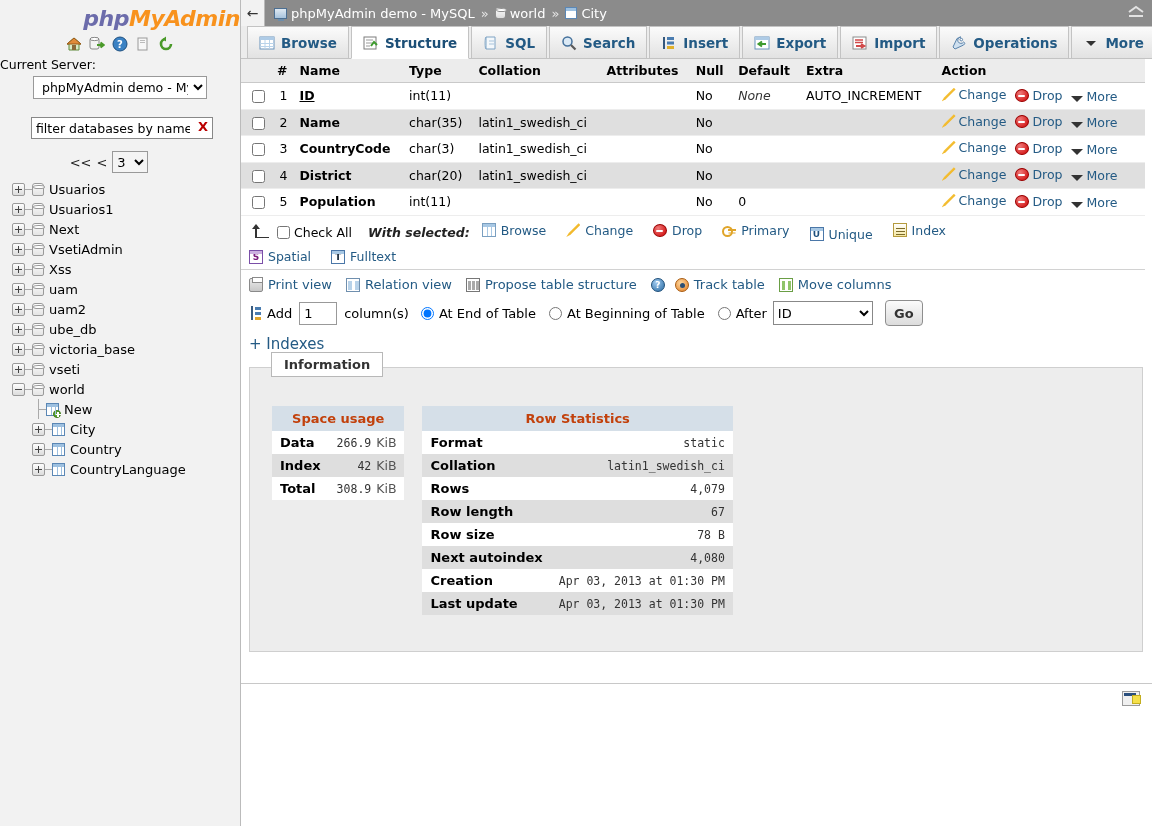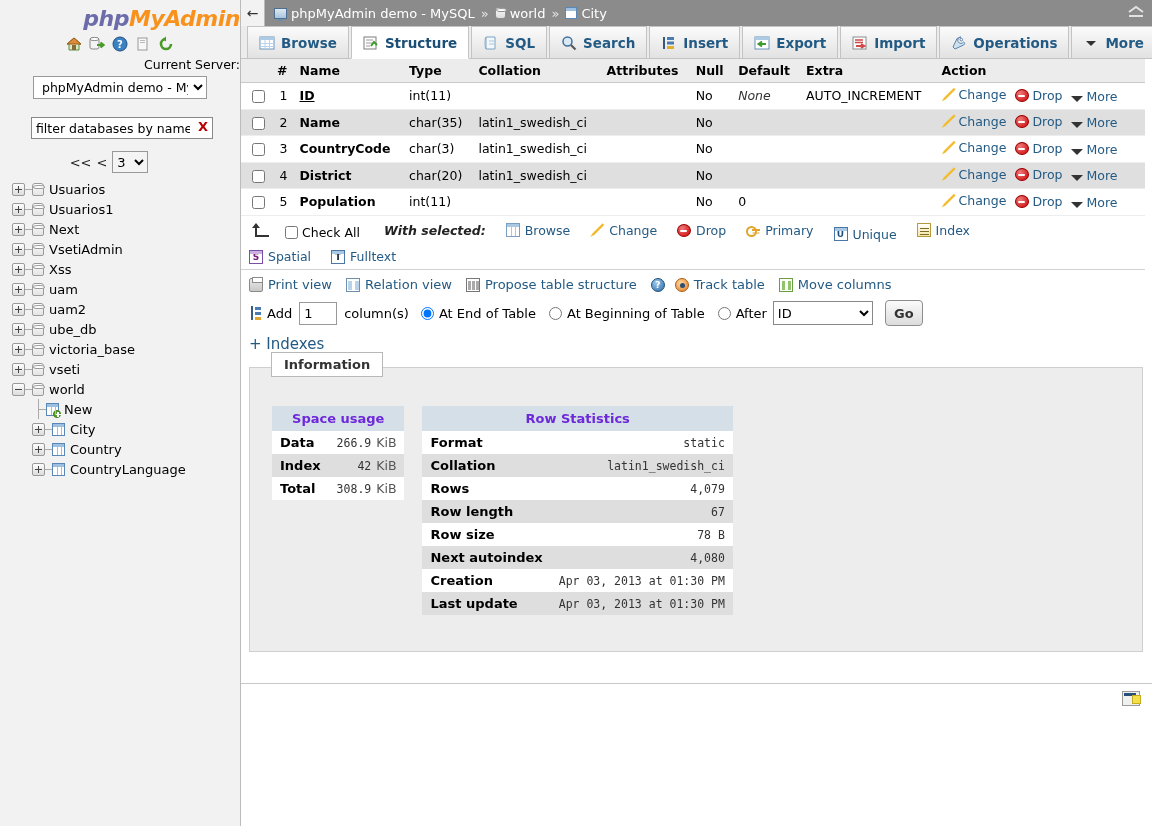--- a/index.html
+++ b/index.html
@@ -32,21 +32,21 @@
     letter-spacing: -0.5px;
   }
   #logo .php { color: #6c6cab; }
   #logo .my  { color: #f8921d; }
   #iconrow {
     display: flex; justify-content: center; align-items: center;
     gap: 7px; margin-top: 3px; height: 20px;
   }
   #iconrow .ic { width: 16px; height: 16px; display:inline-block; position:relative; cursor: pointer;}
   .current-server-label {
-    text-align: right; font-size: 12.5px; margin-top: 3px; color: #000;
+    text-align: left; font-size: 12.5px; margin-top: 3px; color: #000;
   }
   .sel-wrap { text-align: center; margin-top: 4px; }
   select.pma-select {
     font-family: "DejaVu Sans", "Liberation Sans", sans-serif;
     font-size: 12.5px;
     width: 174px; height: 23px;
     padding: 2px 2px 2px 4px;
     border: 1px solid #999; background: #fff; color: #000;
     border-radius: 0;
   }
@@ -215,21 +215,21 @@
   .ic-drop::after{content:'';position:absolute;left:2px;top:5px;width:7px;height:2px;background:#fff;border-radius:1px;}
   
   .ic-tri{width:0;height:0;border-left:6px solid transparent;border-right:6px solid transparent;border-top:6px solid #333;margin-top:5px;}
 
   
   #withsel {
     padding: 7px 0 5px 8px; font-size: 12.5px;
     border-bottom: 1px solid #d2d2d2;
     width: 904px;
   }
-  #withsel .line { display: flex; flex-wrap: wrap; gap: 8px; }
+  #withsel .line { display: flex; align-items: center; flex-wrap: wrap; gap: 0; }
   #withsel .row2 { margin-top: 6px; }
   .arrow-up {
     width: 22px; height: 16px; position: relative; flex: 0 0 22px; margin-right: 6px;
   }
   .arrow-up::before{content:'';position:absolute;left:6px;top:2px;width:1.5px;height:12px;background:#333;}
   .arrow-up::after{content:'';position:absolute;left:6px;bottom:2px;width:14px;height:1.5px;background:#333;}
   .arrow-head{position:absolute;left:2.5px;top:0px;width:0;height:0;border-left:4px solid transparent;border-right:4px solid transparent;border-bottom:5px solid #333;}
   .checkall { display:flex; align-items:center; gap:4px; margin-right: 16px; }
   .withsel-label { font-style: italic; font-weight: bold; margin-right: 12px; color:#222;}
   .wsitem { display: inline-flex; align-items: center; gap: 5px; margin-right: 20px; }
@@ -311,21 +311,21 @@
     border: 1px solid #cfcfcf; background: #ededed; position: relative;
   }
   #infotab {
     position: absolute; left: 21px; top: -16px;
     background: #fff; border: 1px solid #b8b8b8;
     padding: 4px 12px; font-size: 13px; font-weight: bold; color: #333;
   }
   #infobody { display: flex; padding: 38px 0 0 22px; gap: 18px; align-items: flex-start;}
   table.stat { border-collapse: collapse; }
   table.stat th {
-    background: #d5dfe8; font-size: 13px; font-weight: bold; color: #6d28d9;
+    background: #d5dfe8; font-size: 13px; font-weight: bold; color: #c2410c;
     padding: 5px 20px; text-align: center; border: none;
   }
   table.stat td {
     font-size: 13px; padding: 4px 8px; border: none; color: #000;
   }
   table.stat tr.r-odd td { background: #fff; margin-top: 40px; }
   table.stat tr.r-even td { background: #dedede; }
   table.stat td.k { font-weight: bold; white-space: nowrap; }
   table.stat td.v {
     font-family: "DejaVu Sans Mono", "Liberation Mono", monospace;

